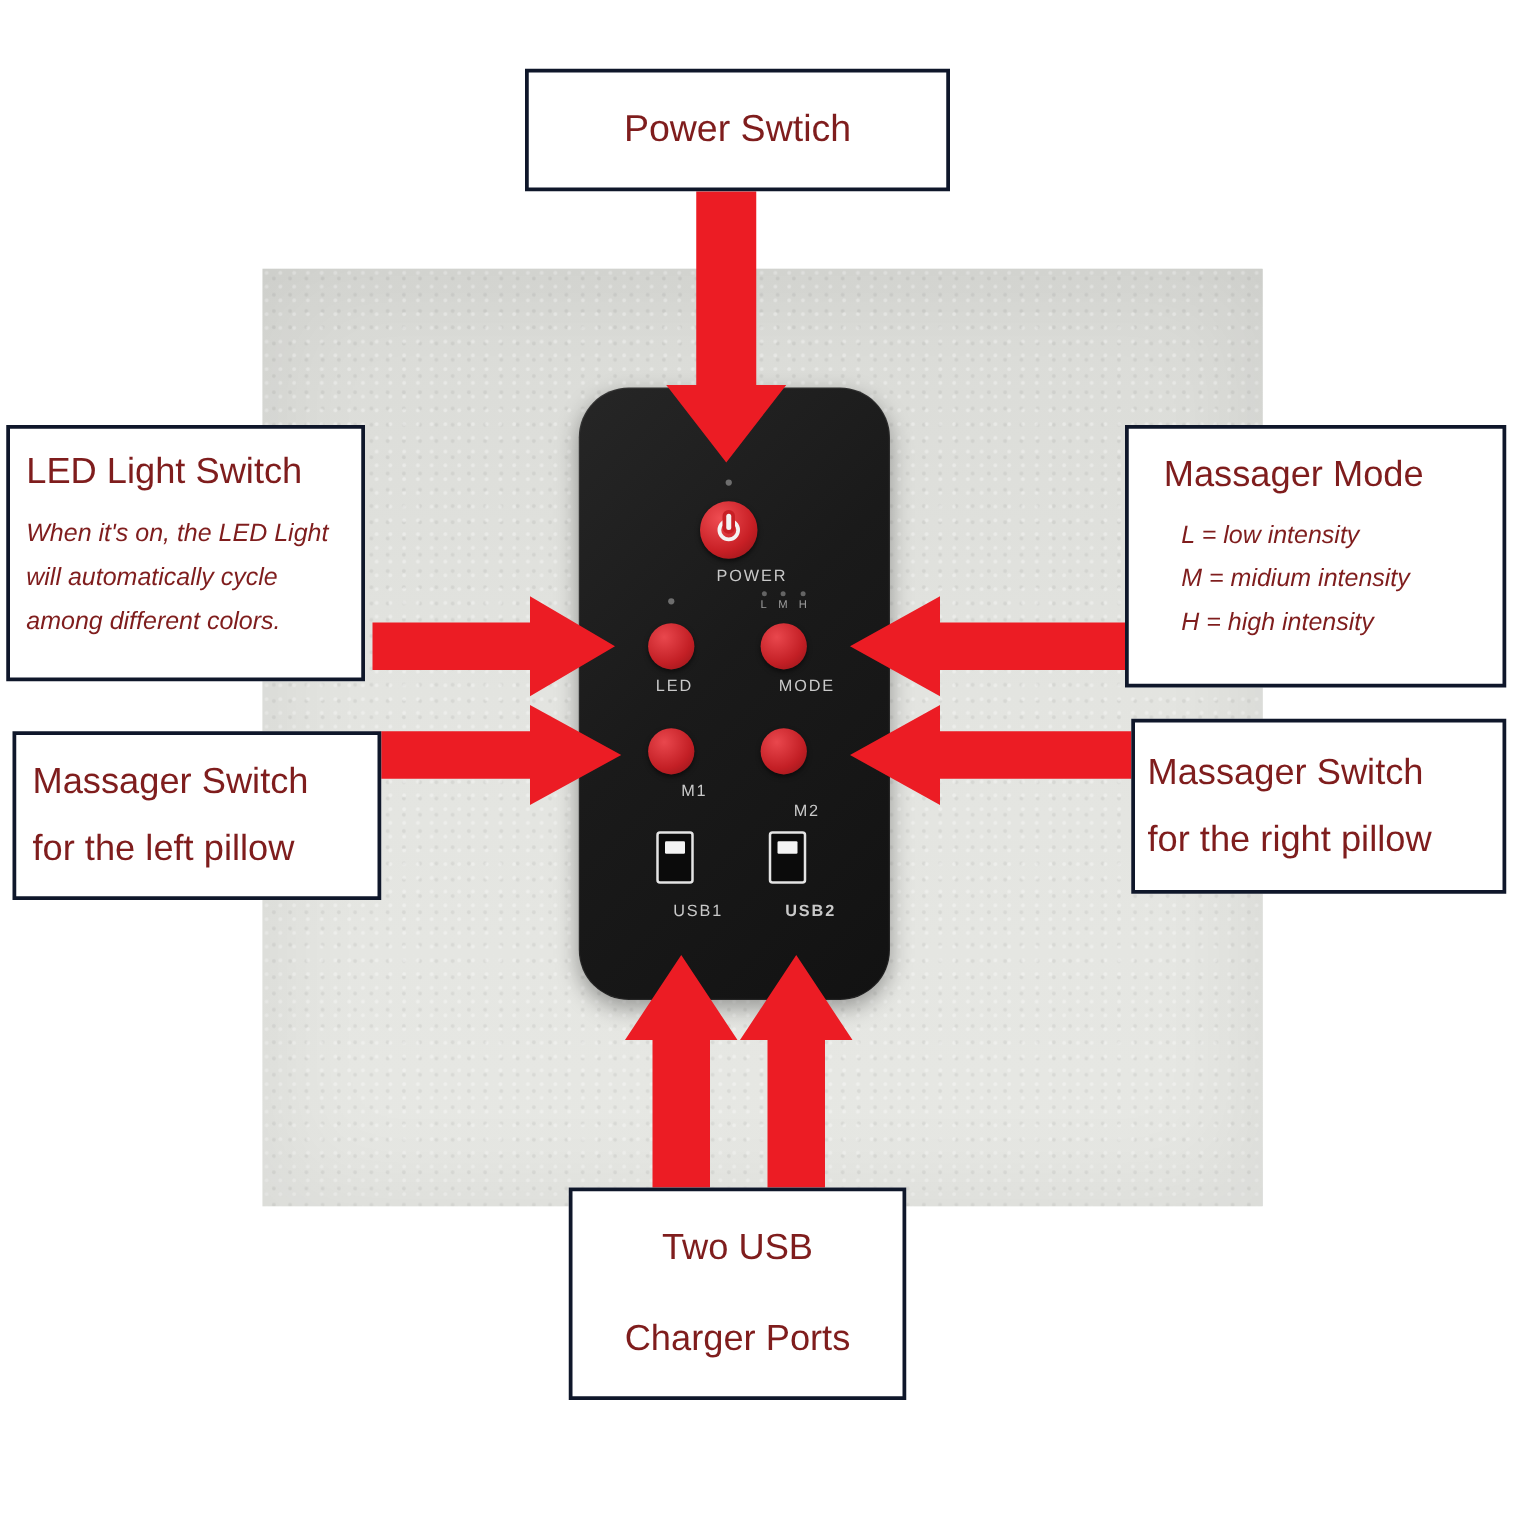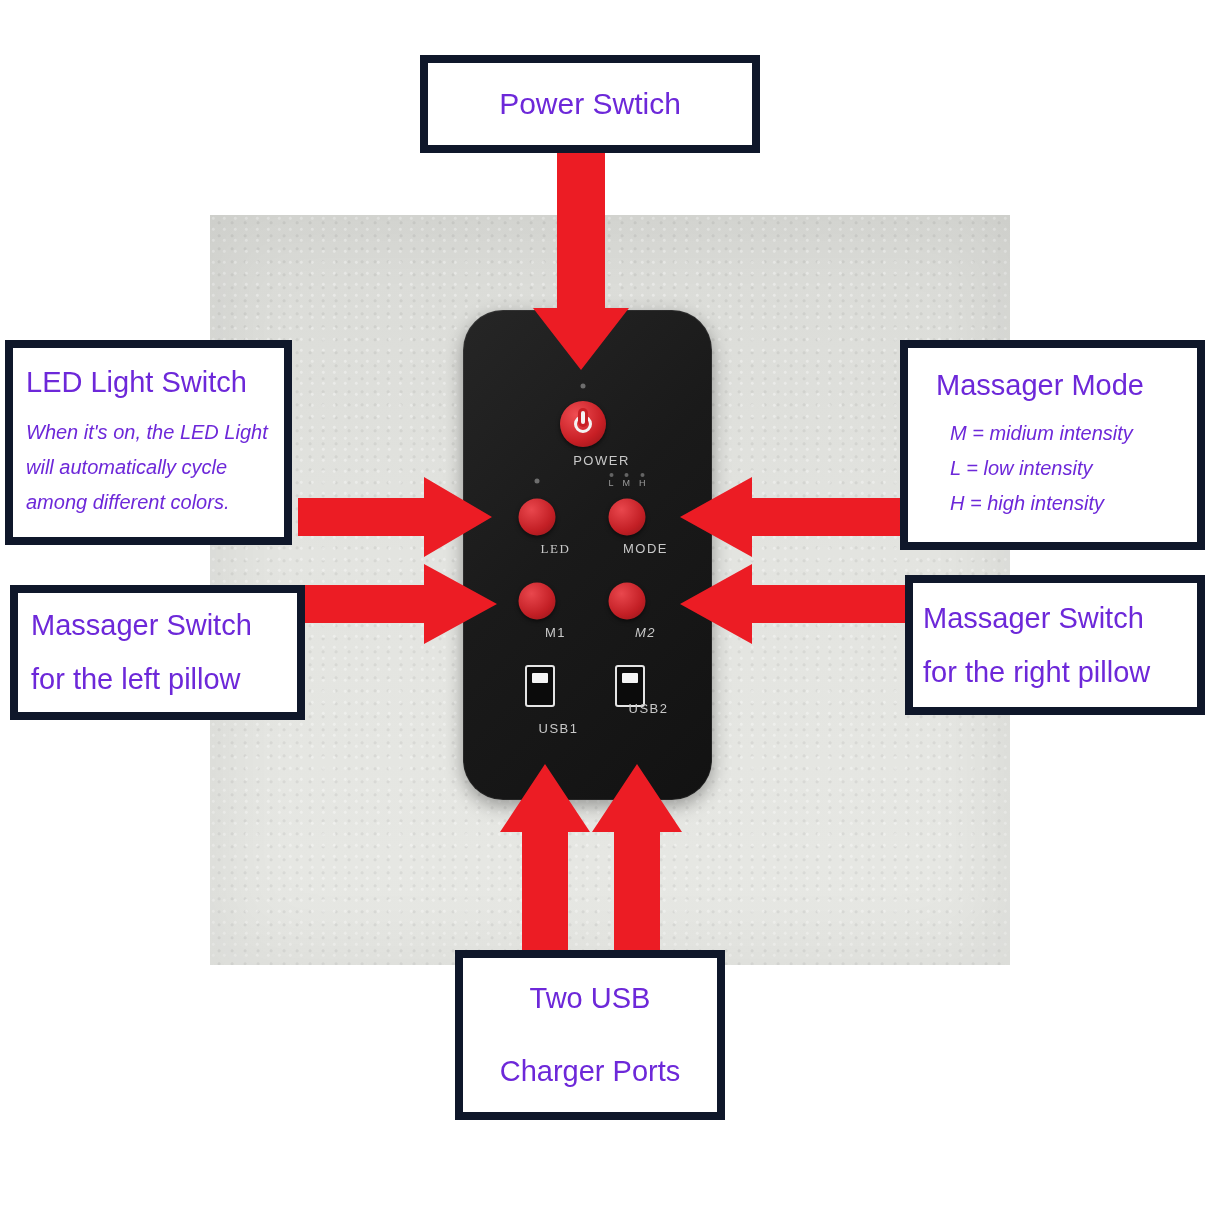--- a/index.html
+++ b/index.html
@@ -60,40 +60,40 @@
     box-shadow:0 2px 4px rgba(0,0,0,.55);
   }
   .led-btn  { left:74px;  top:207px; }
   .mode-btn { left:164px; top:207px; }
   .m1-btn   { left:74px;  top:291px; }
   .m2-btn   { left:164px; top:291px; }
 
   .plabel { position:absolute; transform:translateX(-50%);
     color:#c9c9c9; font-size:13px; line-height:14px; letter-spacing:1.5px; white-space:nowrap;padding-left:37px; }
   .power-label { left:120px; top:144px; }
-  .led-label   { left:74px;  top:232px;font-family:Liberation Serif, serif; }
+  .led-label   { left:58px;  top:232px; }
   .mode-label  { left:164px; top:232px; }
   .m1-label    { left:74px;  top:316px; }
-  .m2-label    { left:164px; top:316px;font-style:italic; }
+  .m2-label    { left:164px; top:332px; }
   .usb1-label  { left:77px;  top:412px; }
-  .usb2-label  { left:167px; top:392px; }
+  .usb2-label  { left:167px; top:412px;font-weight:bold; }
 
   .usb { position:absolute; width:30px; height:42px; transform:translateX(-50%);
     border:2px solid #e4e4e4; border-radius:3px; background:#0b0b0b;
     display:flex; justify-content:center; align-items:flex-start; padding-top:6px; }
   .usb .tongue { width:16px; height:10px; background:#f4f4f4; border-radius:1px; }
   .usb1 { left:77px;  top:355px; }
   .usb2 { left:167px; top:355px; }
 
   
   .arrows { position:absolute; left:0; top:0; width:1214px; height:1214px; pointer-events:none; }
   .arrows polygon { fill:#ec1c24; }
 
   
-  .callout { position:absolute; background:#ffffff; border:8px solid #0f172a; color:#6d28d9; }
+  .callout { position:absolute; background:#ffffff; border:3px solid #0f172a; color:#7f1d1d; }
   .c-title { font-size:29px; line-height:34px; }
   .c-line  { font-size:20px; line-height:35px;font-style:italic; }
   .c-big   { font-size:29px; line-height:33px; }
 
   .callout-power { left:420px; top:55px; width:340px; height:98px;
     display:flex; align-items:center; justify-content:center; }
   .callout-power .c-title { font-size:30px; }
 
   .callout-led { left:5px; top:340px; width:287px; height:205px; padding:17px 12px 0 13px; }
   .callout-led .c-title { margin-bottom:16px; }
@@ -182,22 +182,22 @@
 
   <div class="callout callout-led">
     <div class="c-title">LED Light Switch</div>
     <div class="c-line">When it's on, the LED Light</div>
     <div class="c-line">will automatically cycle</div>
     <div class="c-line">among different colors.</div>
   </div>
 
   <div class="callout callout-mode">
     <div class="c-title">Massager Mode</div>
+    <div class="c-line">L = low intensity</div>
     <div class="c-line">M = midium intensity</div>
-    <div class="c-line">L = low intensity</div>
     <div class="c-line">H = high intensity</div>
   </div>
 
   <div class="callout callout-left-massager">
     <div class="c-big">Massager Switch</div>
     <div class="c-big">for the left pillow</div>
   </div>
 
   <div class="callout callout-right-massager">
     <div class="c-big">Massager Switch</div>

